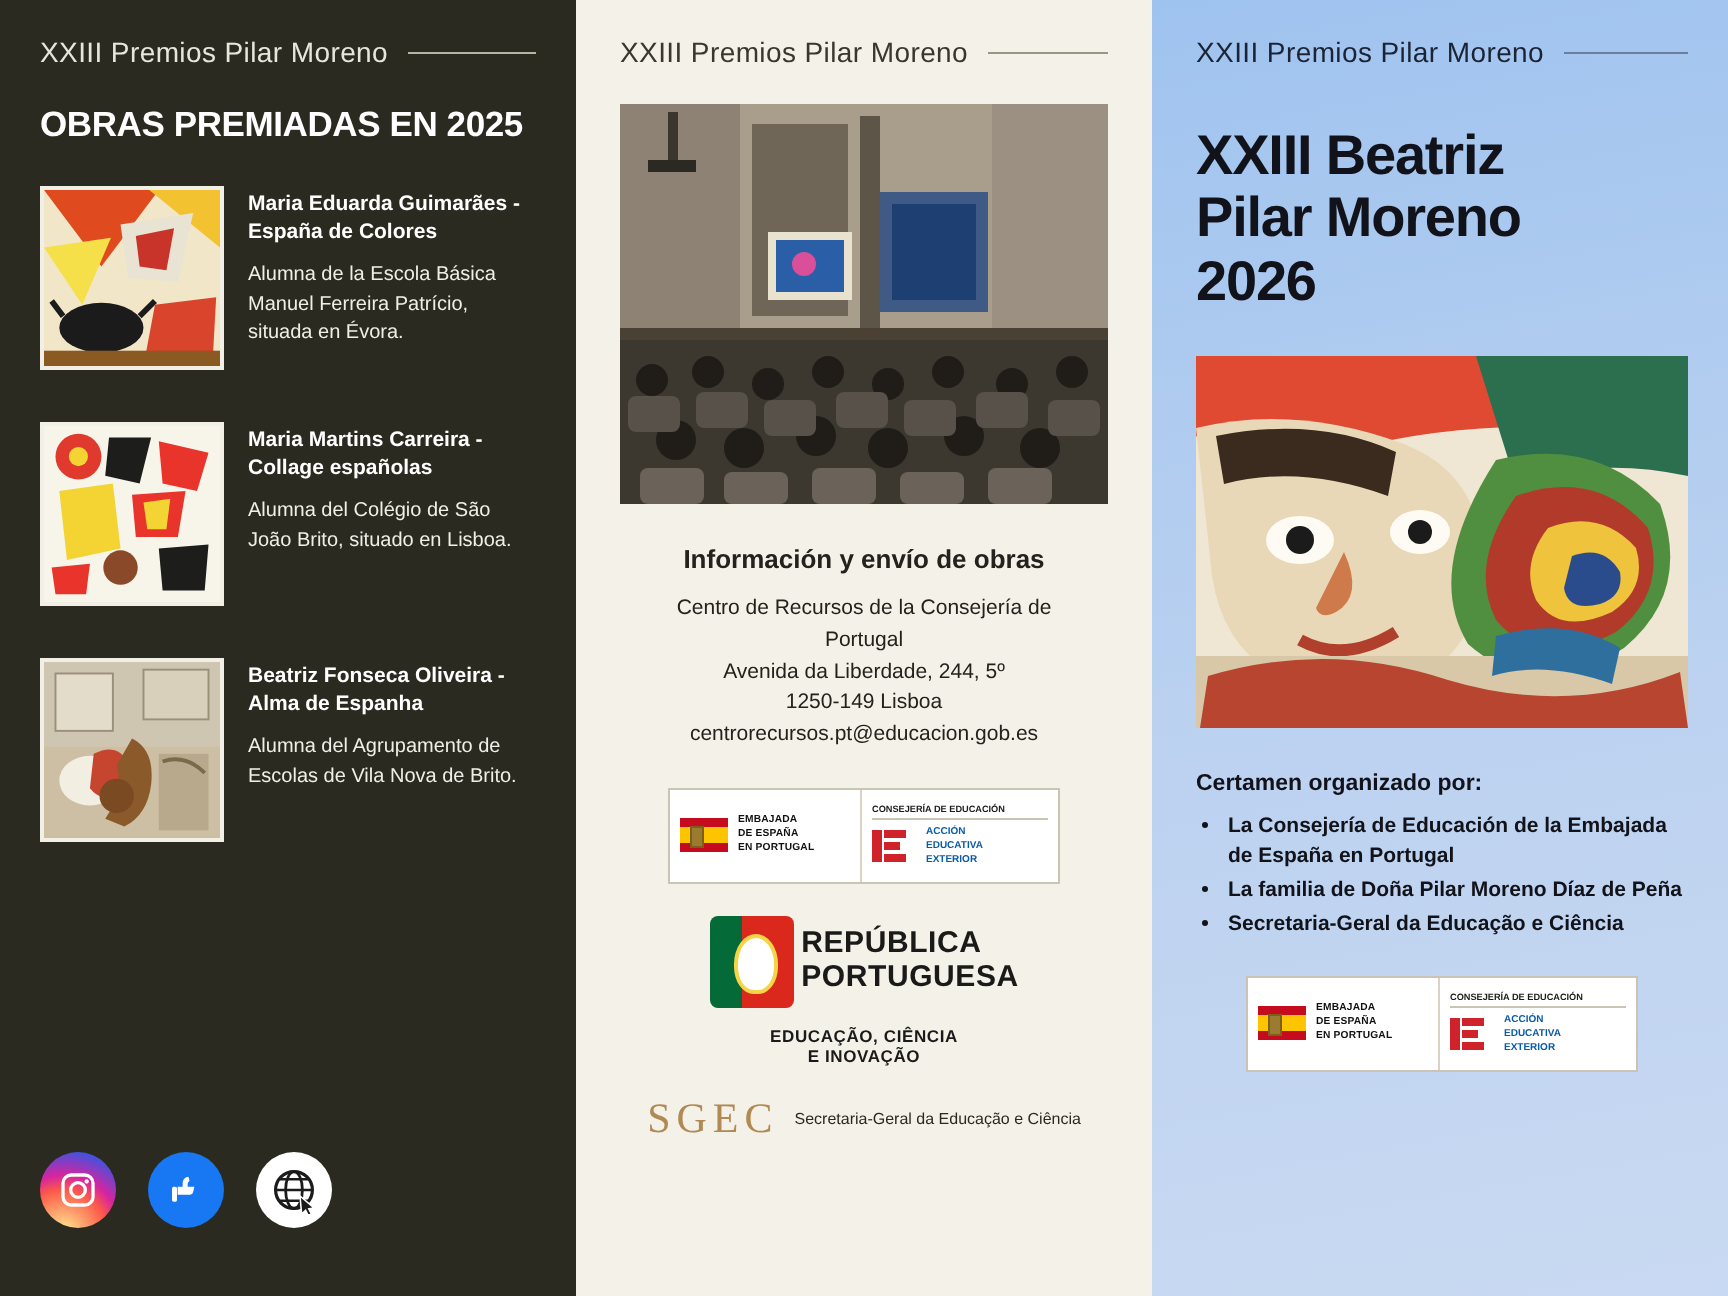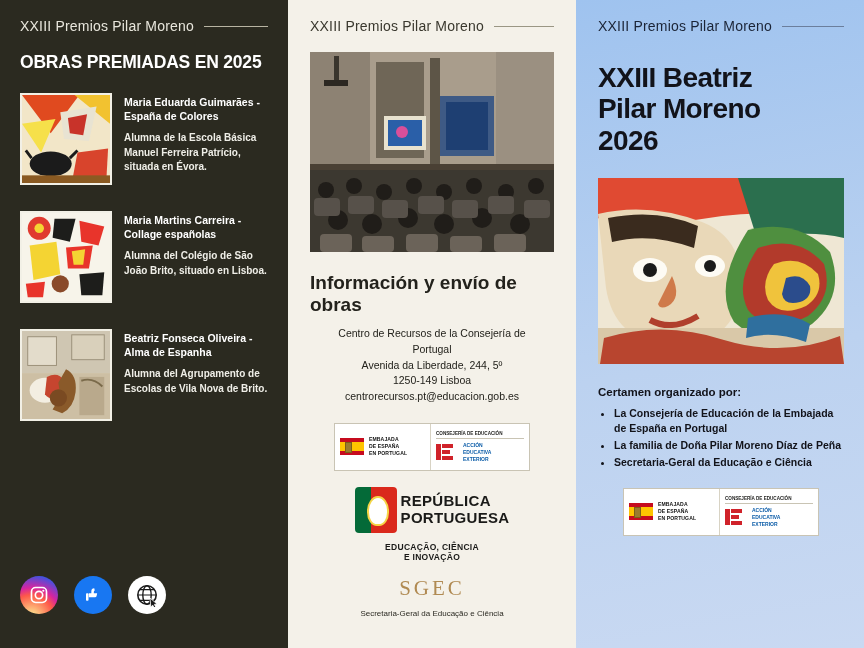--- a/index.html
+++ b/index.html
@@ -54,21 +54,20 @@
   .award-title {
     font-size: 10.5px;
     font-weight: bold;
     line-height: 1.35;
     margin-bottom: 8px;
   }
   .award-desc {
     font-size: 10px;
     line-height: 1.45;
     color: #efeee7;
-    font-weight: bold;
   }
   .socials {
     position: absolute;
     left: 20px; bottom: 34px;
     display: flex; gap: 16px; align-items: center;
   }
   .soc {
     width: 38px; height: 38px;
     border-radius: 50%;
     display: flex; align-items: center; justify-content: center;
@@ -88,22 +87,22 @@
   .panel-mid .hdr { color: #3a382e; }
   .panel-mid .hdr .rule { background: #9a9684; }
   .photo {
     width: 100%; height: 200px;
     margin-top: 8px;
     background: #6f6a63;
     position: relative;
     overflow: hidden;
   }
   .mid-title {
-    text-align: left;
-    font-size: 19px;
+    text-align: center;
+    font-size: 13px;
     font-weight: bold;
     margin: 20px 0 10px;
   }
   .mid-addr {
     text-align: center;
     font-size: 10.5px;
     line-height: 1.5;
   }
   .logo-row { margin-top: 18px; display: flex; justify-content: center; }
   .logo-esp {
@@ -168,21 +167,21 @@
     width: 18px; height: 26px; border-radius: 50% 50% 45% 45%;
     background: #fff; border: 2px solid #f5d547;
   }
   .pt-name { font-size: 15px; font-weight: bold; letter-spacing: .3px; line-height: 1.12; color: #1a1a18; }
   .pt-sub {
     text-align: center; font-size: 8.5px; font-weight: bold;
     letter-spacing: .3px; margin-top: 9px; color: #1a1a18;
   }
   .sgec {
     margin-top: 14px;
-    display: flex; align-items: center; justify-content: center; gap: 8px; flex-direction: column;
+    display: flex; align-items: center; justify-content: center; gap: 8px;
   }
   .sgec-mark { font-size: 21px; letter-spacing: 3px; color: #b08a52; font-family: "Liberation Serif", serif; }
   .sgec-txt { font-size: 8px; color: #2b2a22; }
 
   
   .panel-right {
     width: 288px; height: 648px;
     background: linear-gradient(170deg, #9fc3ef 0%, #bcd2f0 55%, #c9d9f2 100%);
     color: #12131a;
     padding: 18px 20px 0 22px;

